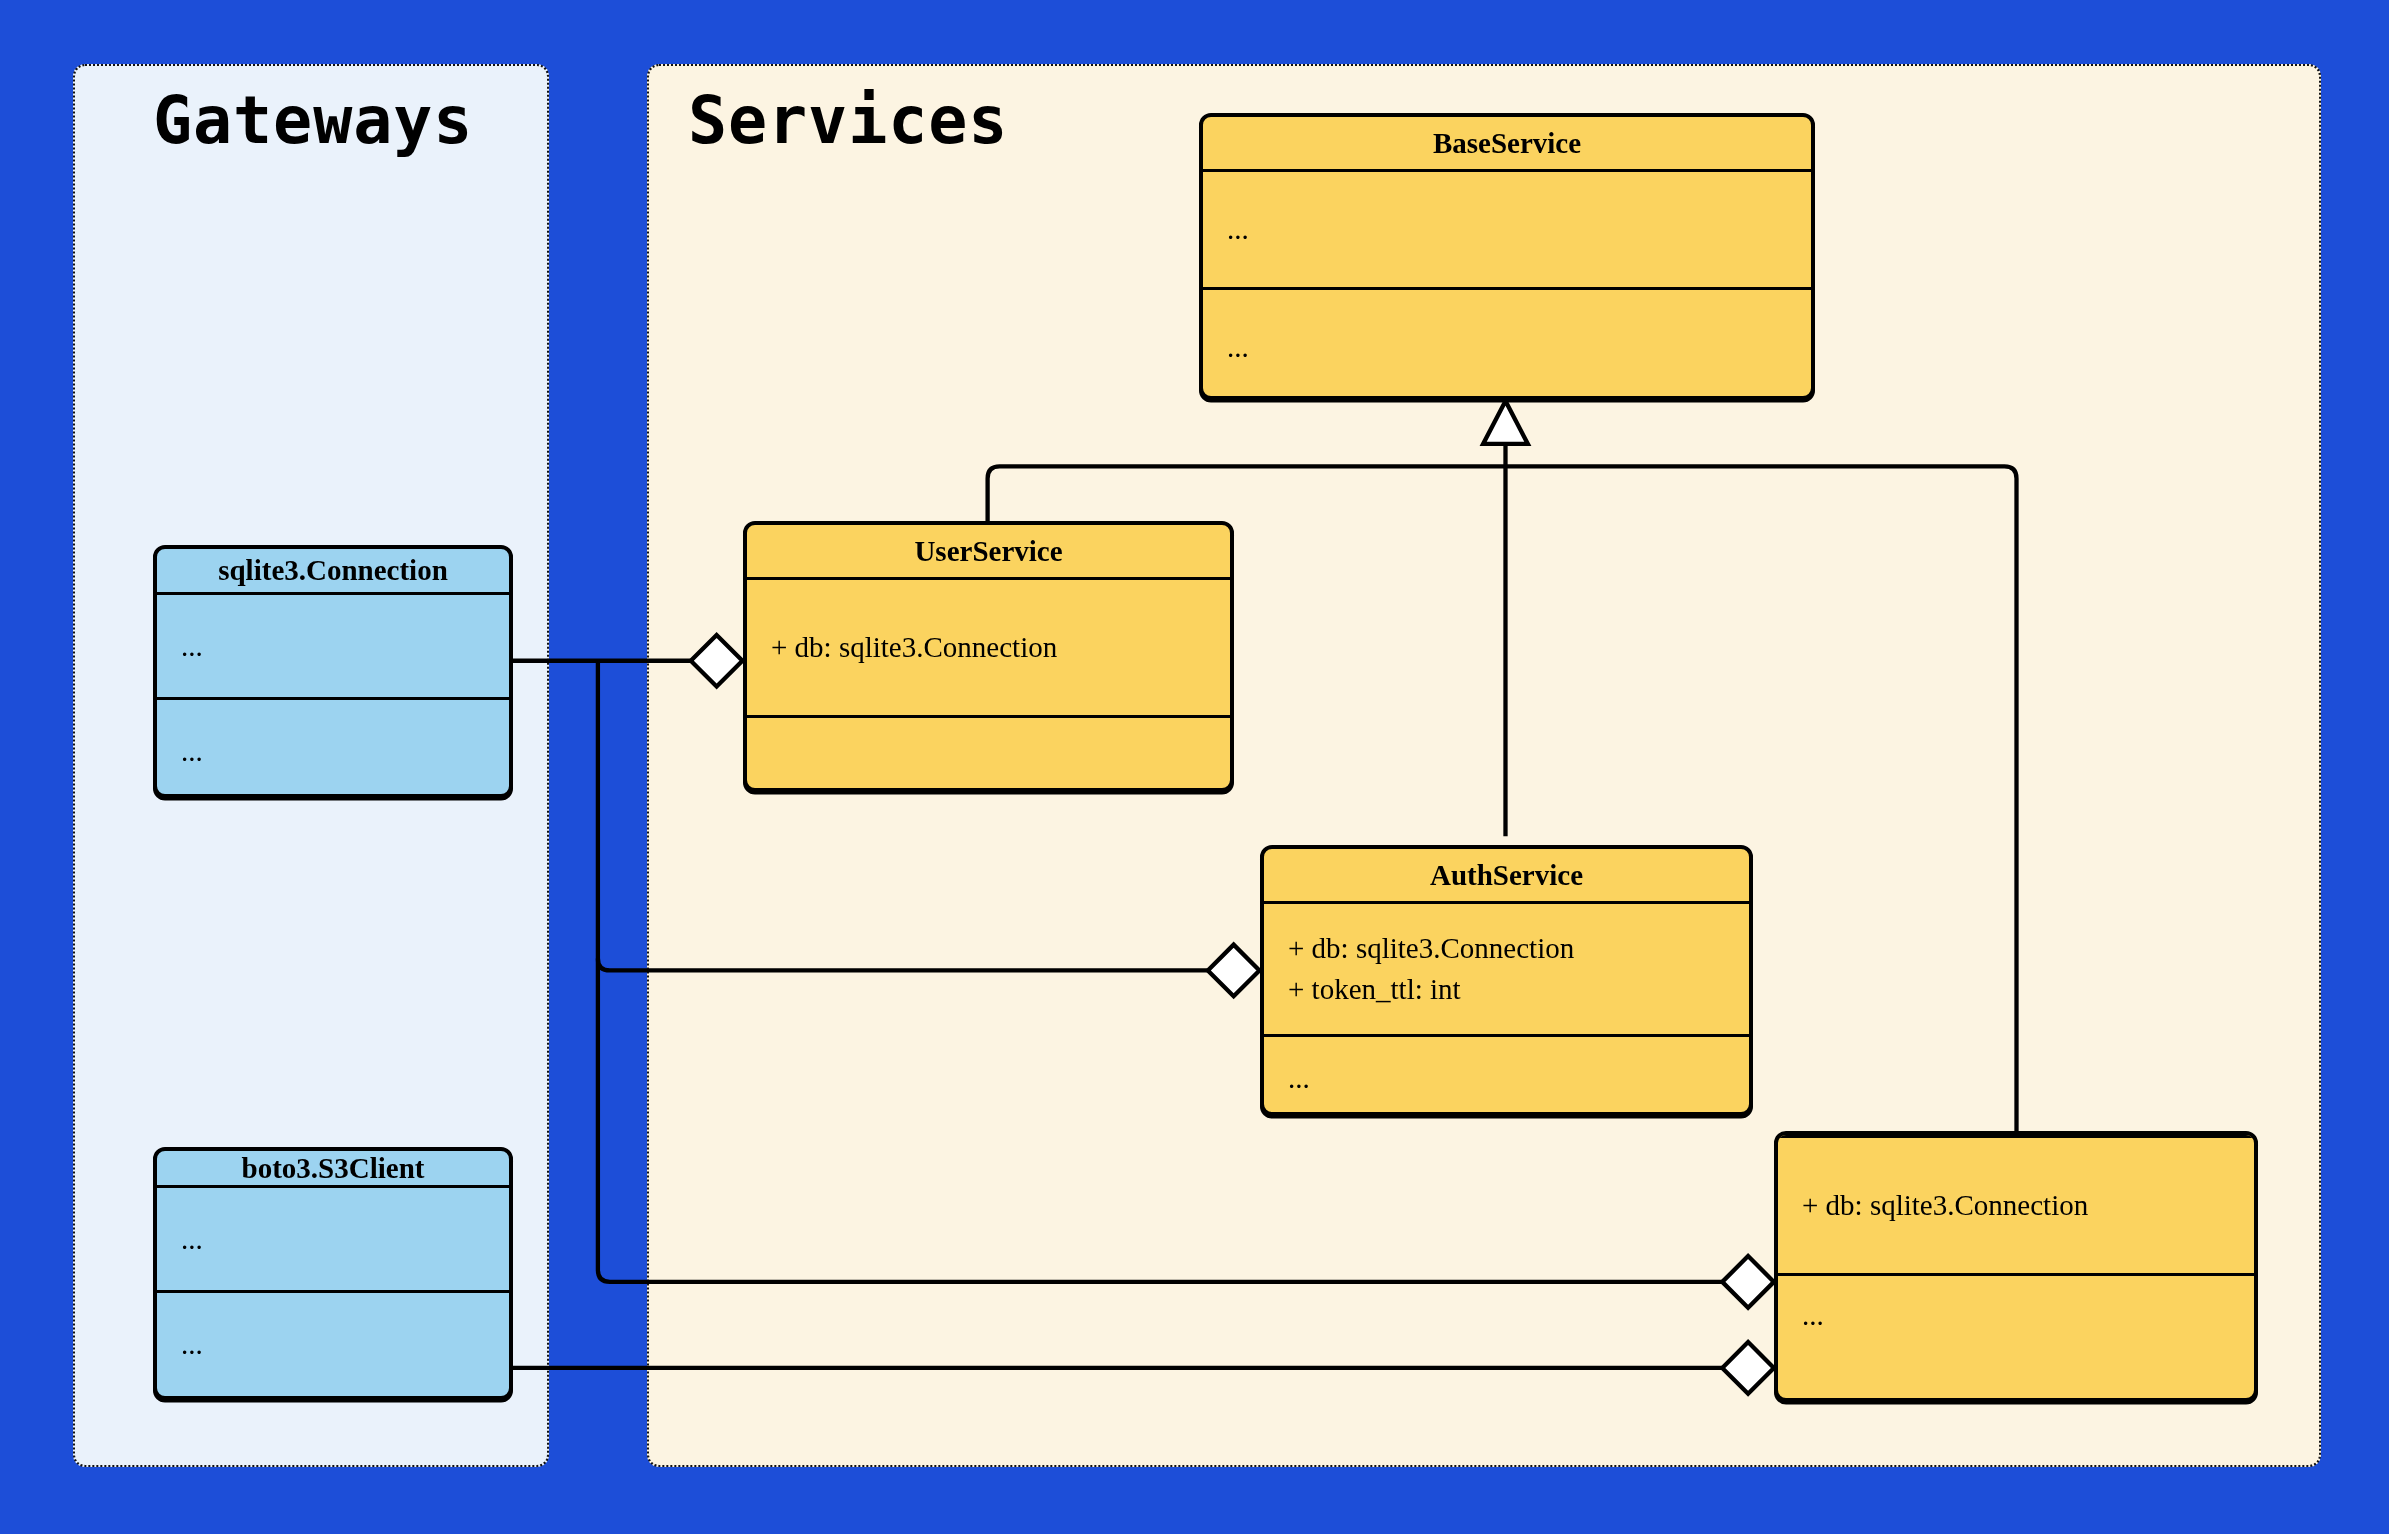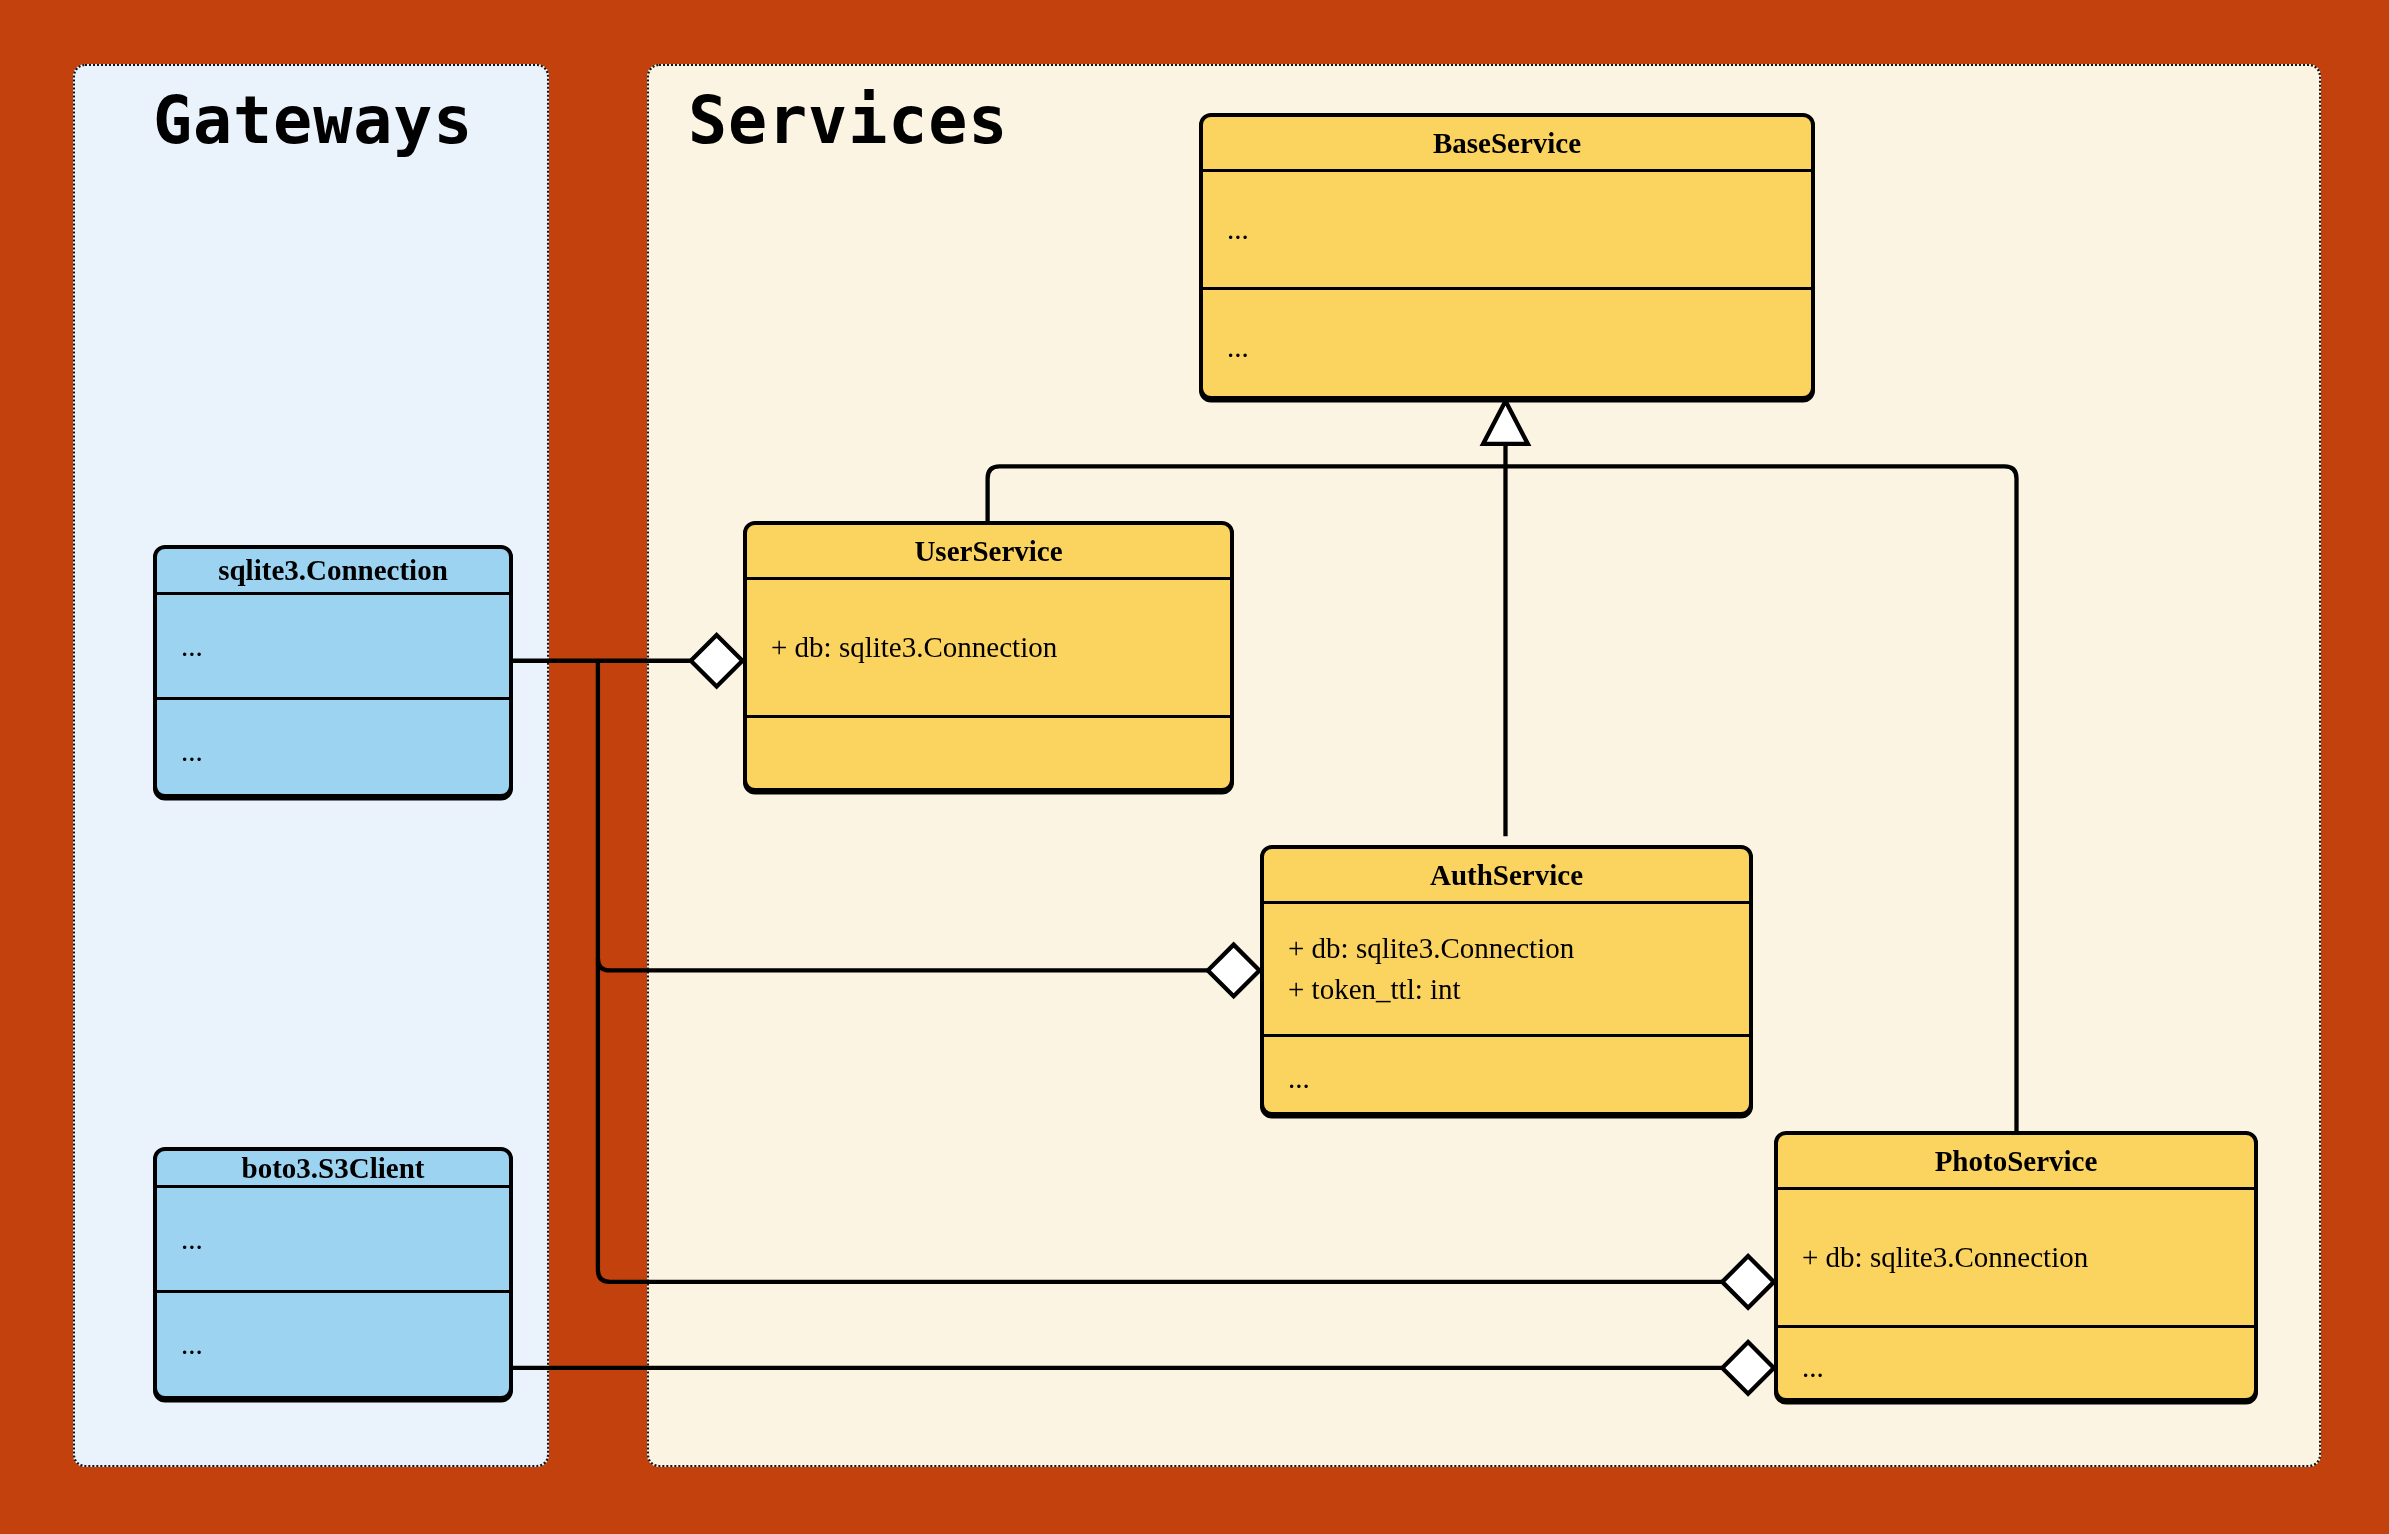--- a/index.html
+++ b/index.html
@@ -11,21 +11,21 @@
     --shape_fill: #FFFFFF;
   }
   * { box-sizing: border-box; margin: 0; padding: 0; }
   html, body { background: #ffffff; }
   body { font-family: "DejaVu Sans Mono", "Liberation Mono", monospace; color: #000; }
 
   .page {
     position: relative;
     width: 2389px;
     height: 1534px;
-    background: #c2410c;
+    background: #1d4ed8;
     overflow: hidden;
   }
 
   .panel {
     position: absolute;
     border: 2.6px dotted #111;
     border-radius: 12px;
   }
   .panel.gateways { left: 73px;  top: 64px; width: 476px;  height: 1403px; background: var(--panel_gateways_bg); }
   .panel.services { left: 647px; top: 64px; width: 1674px; height: 1403px; background: var(--panel_services_bg); }
@@ -166,21 +166,20 @@
     <div class="class-section" style="height:133px">
       <div>+ db: sqlite3.Connection</div>
       <div>+ token_ttl: int</div>
     </div>
     <div class="class-section" style="height:86px">
       <div>...</div>
     </div>
   </div>
 
   <div class="class-box box-photo">
-    <div class="class-title" style="height:52px">PhotoService</div>
     <div class="class-section" style="height:138px">
       <div>+ db: sqlite3.Connection</div>
     </div>
     <div class="class-section" style="height:82px">
       <div>...</div>
     </div>
   </div>
 
 </div>
 

